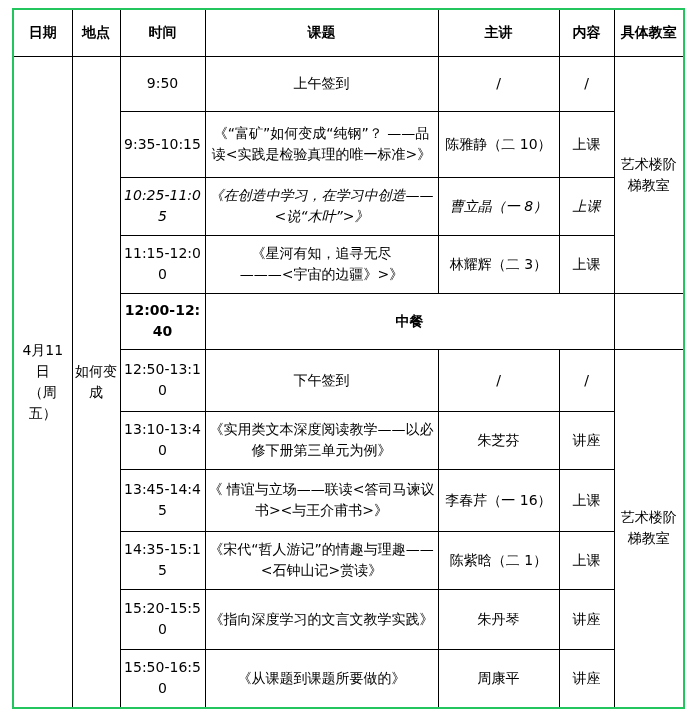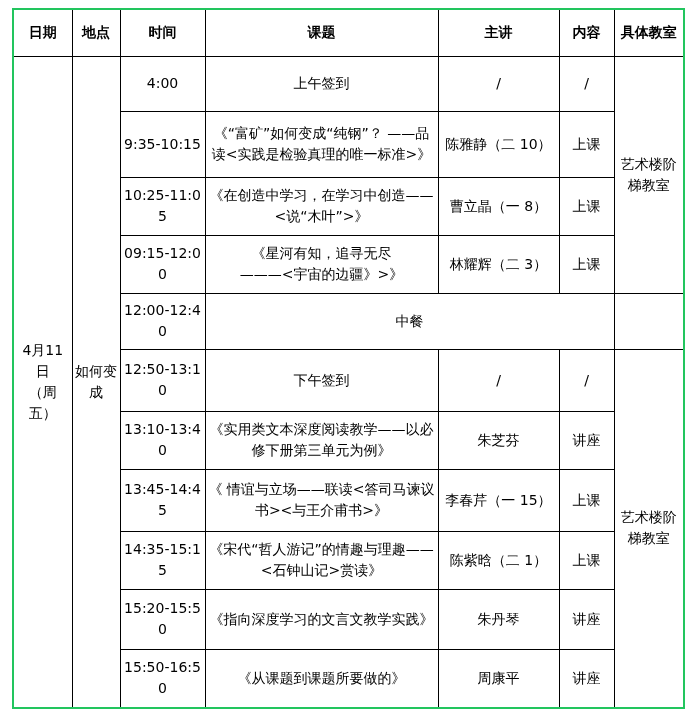--- a/index.html
+++ b/index.html
@@ -37,23 +37,23 @@
     overflow: hidden;
     word-break: break-all;
   }
   table.schedule th {
     font-weight: bold;
   }
   .prewrap { white-space: pre-line; }
   tr.hrow  { height: 47px; }
   tr.r1  { height: 55px; }
   tr.r2  { height: 66px; }
-  tr.r3  { height: 58px; }
+  tr.r3  { height: 58px; font-style: italic; }
   tr.r4  { height: 58px; }
-  tr.r5  { height: 56px; }
+  tr.r5  { height: 56px; font-weight: bold; }
   tr.r6  { height: 62px; padding-left: 8px; }
   tr.r7  { height: 58px; padding-left: 40px; }
   tr.r8  { height: 62px; }
   tr.r9  { height: 58px; }
   tr.r10 { height: 60px; }
   tr.r11 { height: 59px; }
 </style>
 </head>
 <body>
 
@@ -75,40 +75,40 @@
       <th>时间</th>
       <th>课题</th>
       <th>主讲</th>
       <th>内容</th>
       <th>具体教室</th>
     </tr>
     <tr class="r1">
       <td rowspan="11" class="prewrap">4月11日
 （周五）</td>
       <td rowspan="11">如何变成</td>
-      <td>4:00</td>
+      <td>9:50</td>
       <td>上午签到</td>
       <td>/</td>
       <td>/</td>
       <td rowspan="4">艺术楼阶梯教室</td>
     </tr>
     <tr class="r2">
       <td>9:35-10:15</td>
       <td>《“富矿”如何变成“纯钢”？ ——品读&lt;实践是检验真理的唯一标准&gt;》</td>
       <td>陈雅静（二 10）</td>
       <td>上课</td>
     </tr>
     <tr class="r3">
       <td>10:25-11:05</td>
       <td>《在创造中学习，在学习中创造——&lt;说“木叶”&gt;》</td>
       <td>曹立晶（一 8）</td>
       <td>上课</td>
     </tr>
     <tr class="r4">
-      <td>09:15-12:00</td>
+      <td>11:15-12:00</td>
       <td class="prewrap">《星河有知，追寻无尽
 ———&lt;宇宙的边疆》&gt;》</td>
       <td>林耀辉（二 3）</td>
       <td>上课</td>
     </tr>
     <tr class="r5">
       <td>12:00-12:40</td>
       <td colspan="3">中餐</td>
       <td></td>
     </tr>
@@ -121,21 +121,21 @@
     </tr>
     <tr class="r7">
       <td>13:10-13:40</td>
       <td>《实用类文本深度阅读教学——以必修下册第三单元为例》</td>
       <td>朱芝芬</td>
       <td>讲座</td>
     </tr>
     <tr class="r8">
       <td>13:45-14:45</td>
       <td>《 情谊与立场——联读&lt;答司马谏议书&gt;&lt;与王介甫书&gt;》</td>
-      <td>李春芹（一 15）</td>
+      <td>李春芹（一 16）</td>
       <td>上课</td>
     </tr>
     <tr class="r9">
       <td>14:35-15:15</td>
       <td>《宋代“哲人游记”的情趣与理趣——&lt;石钟山记&gt;赏读》</td>
       <td>陈紫晗（二 1）</td>
       <td>上课</td>
     </tr>
     <tr class="r10">
       <td>15:20-15:50</td>

